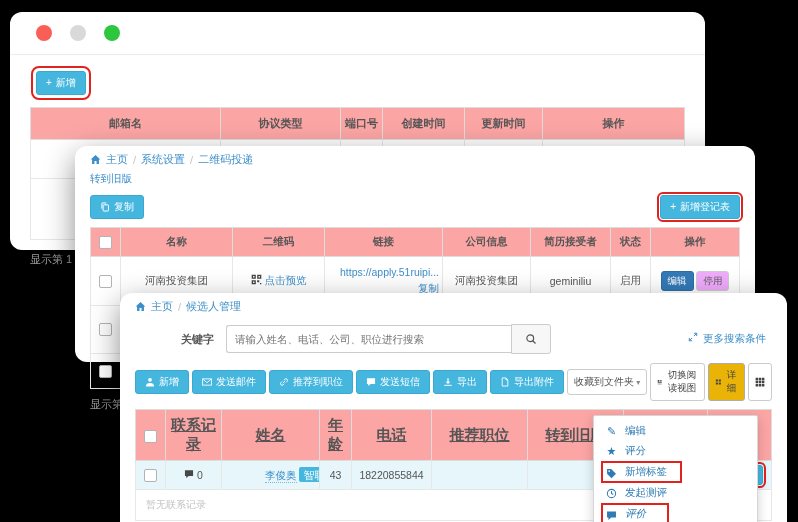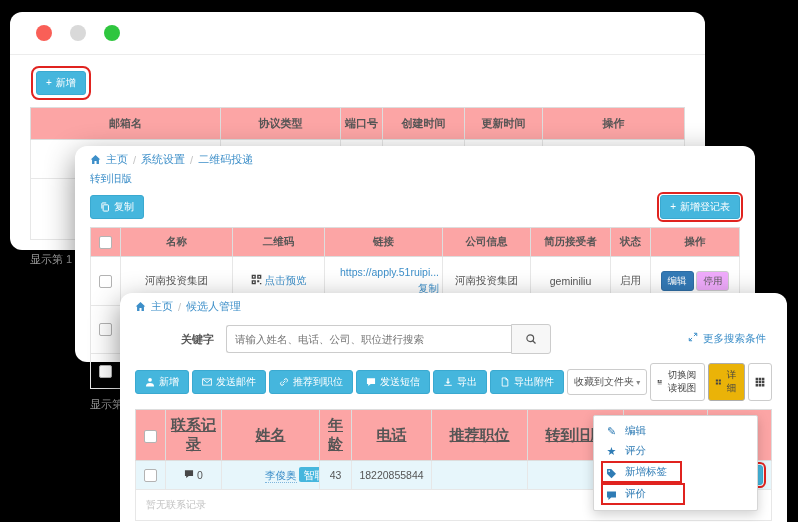--- a/index.html
+++ b/index.html
@@ -424,22 +424,29 @@
       </div>
       <div class="mi" style="padding-left:10px;">
         <span class="mi-wrap rb off2">
           <svg class="i" viewBox="0 0 16 16" fill="currentColor">
               <path d="M1.5 1.5h6l7 7L8 15 1.5 8.5z"></path>
               <circle cx="4.6" cy="4.6" r="1.2" fill="#fff"></circle>
             </svg>
           <span>新增标签</span>
         </span>
       </div>
+      <div class="mi">
+        <svg class="i" viewBox="0 0 16 16" fill="none" stroke="currentColor" stroke-width="1.5">
+            <circle cx="8" cy="8" r="6"></circle>
+            <path d="M8 4.5V8l2.5 1.5"></path>
+          </svg>
+        <span>发起测评</span>
+      </div>
       <div class="mi" style="padding-left:10px;">
-        <span class="mi-wrap rb off2" style="padding-right:36px;">
+        <span class="mi-wrap rb off2" style="padding-right:20px;font-style:italic;">
           <svg class="i" viewBox="0 0 16 16" fill="currentColor">
               <path d="M1.5 2h13v9h-7l-4 3.5V11h-2z"></path>
             </svg>
           <span>评价</span>
         </span>
       </div>
 
     </div>
   </div>
 </section>

